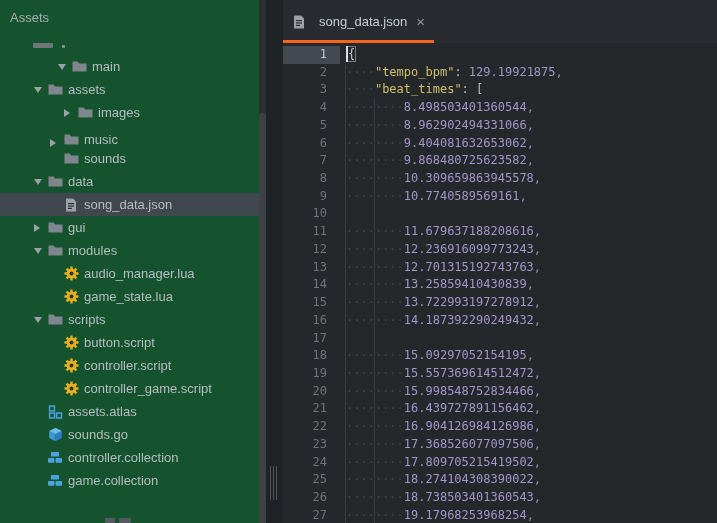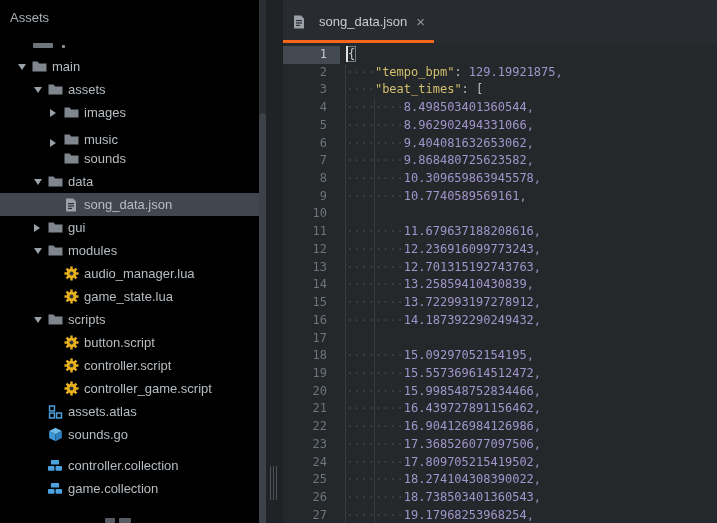--- a/index.html
+++ b/index.html
@@ -1,21 +1,21 @@
 <!DOCTYPE html>
 <html><head>
 <meta charset="utf-8">
 <style>
   html,body{margin:0;padding:0;}
   body{width:717px;height:523px;overflow:hidden;background:#24282b;
        font-family:"Liberation Sans",sans-serif;-webkit-font-smoothing:antialiased;}
   .app{display:flex;width:717px;height:523px;}
 
   
-  .sidebar{width:266px;flex:none;position:relative;background:#000000;overflow:hidden;}
+  .sidebar{width:266px;flex:none;position:relative;background:#14532d;overflow:hidden;}
   .sidebar-title{height:32px;box-sizing:border-box;padding:10px 0 0 10px;
                  font-size:13px;color:#a8aeb3;}
   .tree{position:relative;}
   .tree-row{height:23px;display:flex;align-items:center;font-size:13px;color:#b6bcc1;
             width:259px;box-sizing:border-box;cursor:default;}
   .tree-row.selected{background:#41474e;}
   .arrow{width:13px;flex:none;display:flex;align-items:center;}
   .arrow.down::before{content:'';display:block;border-left:4.5px solid transparent;
       border-right:4.5px solid transparent;border-top:6px solid #9aa1a7;}
   .arrow.right::before{content:'';display:block;border-top:4.5px solid transparent;
@@ -64,39 +64,39 @@
 
 <div class="app">
 
   <aside class="sidebar">
     <div class="sidebar-title">Assets</div>
 
     <div class="partial" style="left:33px;top:43px;width:20px;height:5px;"></div>
     <div class="partial" style="left:62px;top:45px;width:3px;height:3px;background:#8a9096;"></div>
 
     <div class="tree" style="margin-top:23px;" id="tree">
-        <div class="tree-row" style="padding-left: 18px;">
+        <div class="tree-row" style="padding-left: 18px; margin-left: 40px;">
           <span class="arrow down"></span>
           <span class="t-icon">
             <svg width="15" height="13" viewBox="0 0 15 13">
               <path d="M0.5 1.5h5l1.7 2h7.3v8H0.5z" fill="#7f868d"></path>
             </svg>
           </span>
           <span class="t-label">main</span>
         </div>
         <div class="tree-row" style="padding-left: 34px;">
           <span class="arrow down"></span>
           <span class="t-icon">
             <svg width="15" height="13" viewBox="0 0 15 13">
               <path d="M0.5 1.5h5l1.7 2h7.3v8H0.5z" fill="#7f868d"></path>
             </svg>
           </span>
           <span class="t-label">assets</span>
         </div>
-        <div class="tree-row" style="padding-left: 50px;">
+        <div class="tree-row" style="padding-left: 64px;">
           <span class="arrow right"></span>
           <span class="t-icon">
             <svg width="15" height="13" viewBox="0 0 15 13">
               <path d="M0.5 1.5h5l1.7 2h7.3v8H0.5z" fill="#7f868d"></path>
             </svg>
           </span>
           <span class="t-label">images</span>
         </div>
         <div class="tree-row" style="padding-left: 50px; align-items: flex-end;">
           <span class="arrow right"></span>
@@ -259,21 +259,21 @@
           <span class="arrow"></span>
           <span class="t-icon">
             <svg width="15" height="15" viewBox="0 0 16 16">
               <polygon points="8,0.8 14.8,4.3 8,7.8 1.2,4.3" fill="#6cb9ea"></polygon>
               <polygon points="1.2,4.3 8,7.8 8,15.2 1.2,11.7" fill="#3f97d6"></polygon>
               <polygon points="14.8,4.3 8,7.8 8,15.2 14.8,11.7" fill="#2e7fc0"></polygon>
             </svg>
           </span>
           <span class="t-label">sounds.go</span>
         </div>
-        <div class="tree-row" style="padding-left: 34px; margin-top: 8px;">
+        <div class="tree-row" style="padding-left: 34px;">
           <span class="arrow"></span>
           <span class="t-icon">
             <svg width="16" height="13" viewBox="0 0 16 14">
               <rect x="3.6" y="1" width="8.8" height="5" rx="1" fill="#4ba2de"></rect>
               <rect x="0.4" y="7.6" width="7" height="5" rx="1" fill="#4ba2de"></rect>
               <rect x="8.6" y="7.6" width="7" height="5" rx="1" fill="#4ba2de"></rect>
             </svg>
           </span>
           <span class="t-label">controller.collection</span>
         </div>

